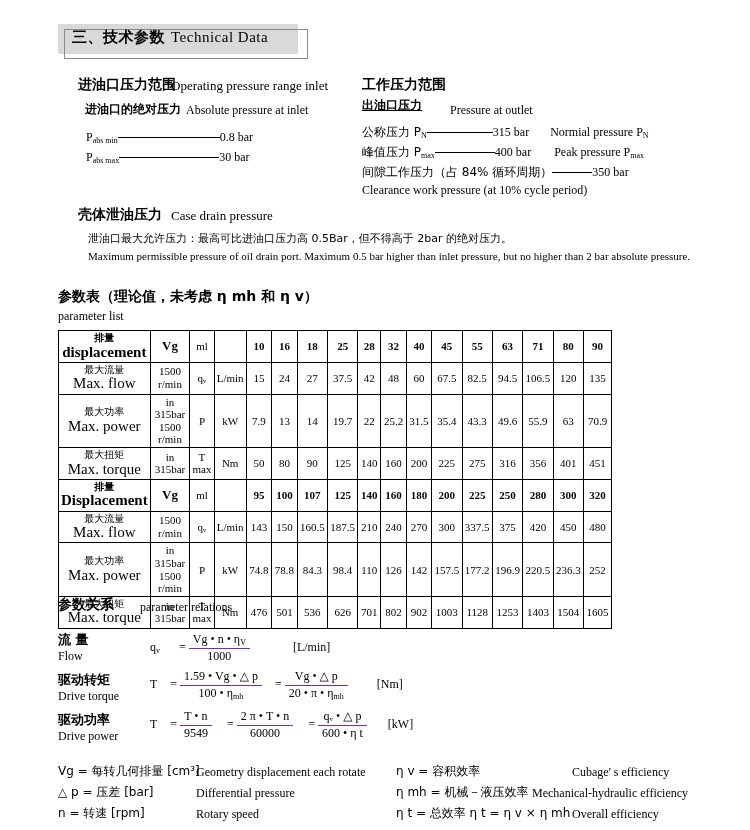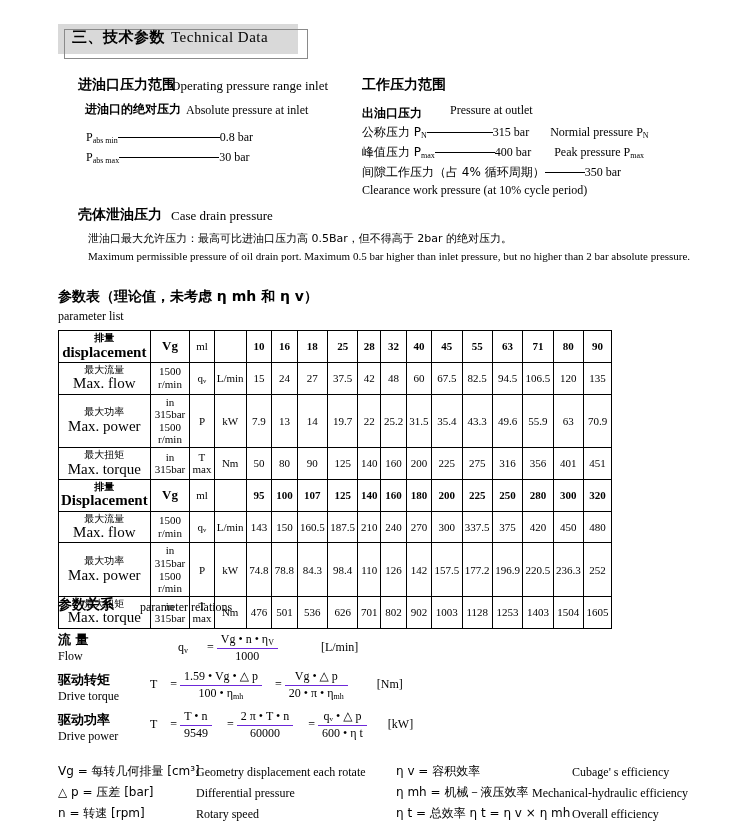--- a/index.html
+++ b/index.html
@@ -168,35 +168,35 @@
   <div class="abs s12" style="left:86px; top:129px;">
     <span>P</span><span class="sub">abs min</span><span class="leader" style="width:102px;"></span><span>0.8 bar</span>
   </div>
 
   <div class="abs s12" style="left:86px; top:149px;">
     <span>P</span><span class="sub">abs max</span><span class="leader" style="width:100px;"></span><span>30 bar</span>
   </div>
 
   <div class="abs cn b s14" style="left:362px; top:76px;">工作压力范围</div>
 
-  <div class="abs cn b s12" style="left:362px; top:105px;">出油口压力</div>
+  <div class="abs cn b s12" style="left:362px; top:97px;text-decoration:underline;">出油口压力</div>
   <div class="abs s12" style="left:450px; top:103px;">Pressure at outlet</div>
 
   <div class="abs s12" style="left:362px; top:124px;">
     <span class="cn">公称压力 P</span><span class="sub">N</span><span class="leader" style="width:66px;"></span><span>315 bar</span>
     <span style="display:inline-block;width:18px;"></span><span>Normial  pressure P</span><span class="sub">N</span>
   </div>
 
   <div class="abs s12" style="left:362px; top:144px;">
     <span class="cn">峰值压力 P</span><span class="sub">max</span><span class="leader" style="width:60px;"></span><span>400 bar</span>
     <span style="display:inline-block;width:20px;"></span><span>Peak pressure P</span><span class="sub">max</span>
   </div>
 
   <div class="abs s12" style="left:362px; top:164px;">
-    <span class="cn">间隙工作压力（占 4% 循环周期）</span><span class="leader" style="width:40px;"></span><span>350 bar</span>
+    <span class="cn">间隙工作压力（占 84% 循环周期）</span><span class="leader" style="width:40px;"></span><span>350 bar</span>
   </div>
 
   <div class="abs s12" style="left:362px; top:183px;">Clearance work pressure (at 10% cycle period)</div>
 
   <div class="abs cn b s14" style="left:78px; top:206px;">壳体泄油压力</div>
   <div class="abs s13" style="left:171px; top:208px;text-align:right;">Case drain pressure</div>
   <div class="abs cn s11" style="left:88px; top:231px;">泄油口最大允许压力：最高可比进油口压力高 0.5Bar，但不得高于 2bar 的绝对压力。</div>
   <div class="abs s11" style="left:88px; top:250px;">Maximum permissible pressure of oil drain port. Maximum 0.5 bar higher than inlet pressure, but no higher than 2 bar absolute pressure.</div>
 
   <div class="abs cn b s14" style="left:58px; top:288px;">参数表（理论值，未考虑 η mh 和 η v）</div>
@@ -359,21 +359,21 @@
       </tbody>
   </table>
 
   <div class="abs cn b s14" style="left:58px; top:596px;">参数关系</div>
   <div class="abs s12" style="left:140px; top:600px;">parameter relations</div>
 
   <div class="lbl2" style="left:58px; top:632px;">
     <span>流 量</span><br>
     <span class="en3">Flow</span>
   </div>
-  <div class="formula-row" style="left:150px; top:633px;margin-left:28px;">
+  <div class="formula-row" style="left:150px; top:633px;">
     <span>q</span><span class="sub">v</span>
     <span style="display:inline-block;width:16px;"></span>=
     <span class="frac">
       <span class="top"><span>Vg • n • η</span><span class="sub">V</span></span>
       <span class="bot">1000</span>
     </span>
     <span style="display:inline-block;width:40px;"></span><span>[L/min]</span>
   </div>
 
   <div class="lbl2" style="left:58px; top:672px;">

